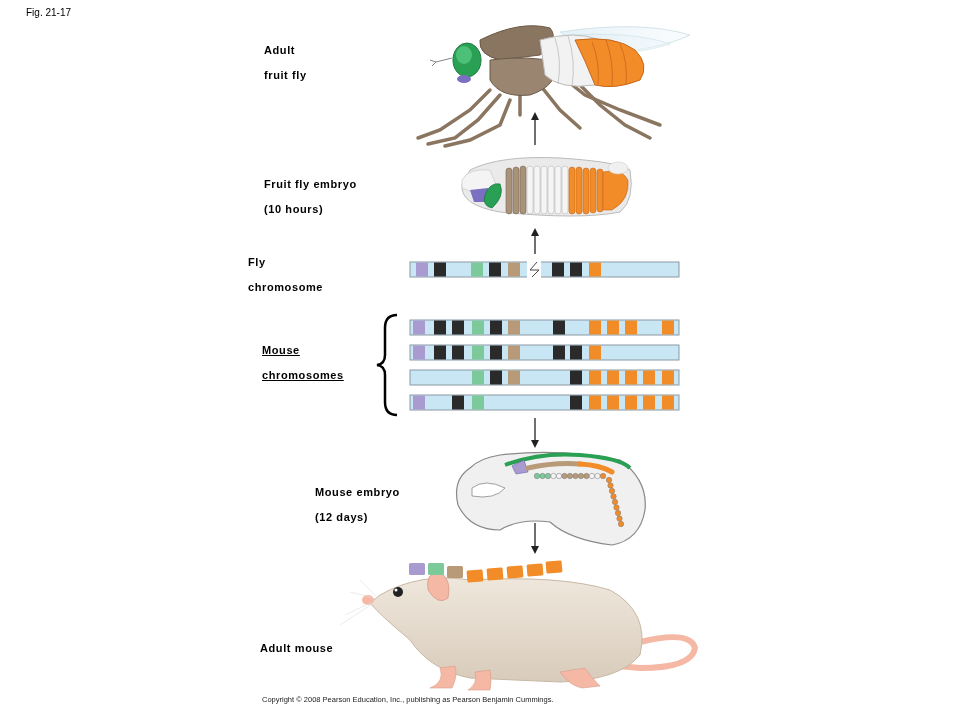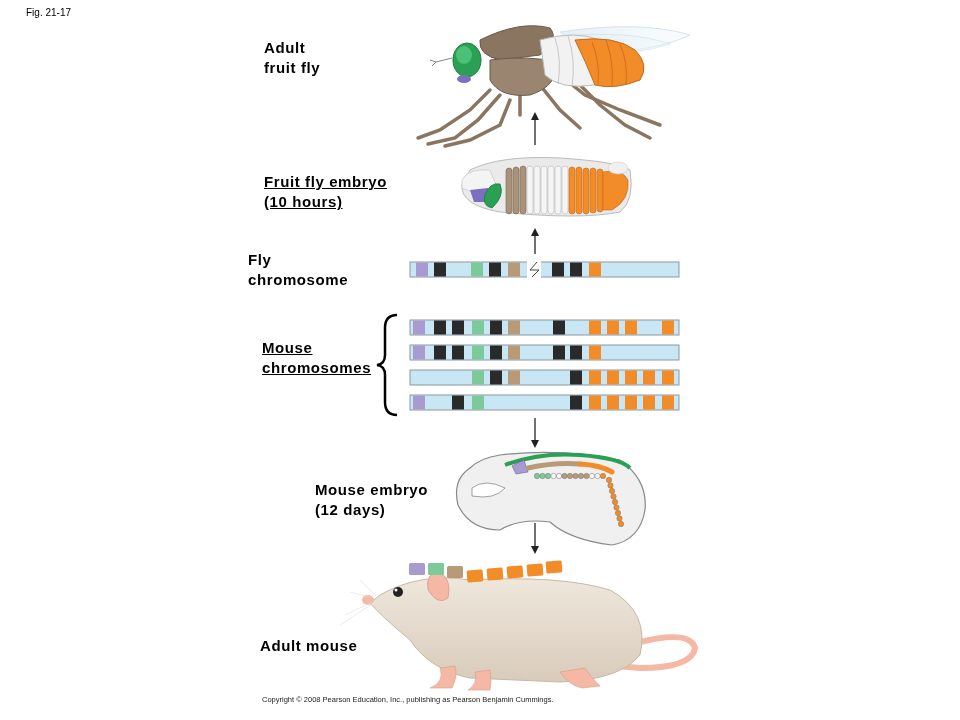--- a/index.html
+++ b/index.html
@@ -1,28 +1,28 @@
 <!DOCTYPE html>
 <html><head>
 <meta charset="utf-8">
 <style>
   html,body{margin:0;padding:0;background:#fff;}
   body{width:960px;height:720px;position:relative;overflow:hidden;font-family:"Liberation Sans",sans-serif;color:#000;}
   .fig-label{position:absolute;left:26px;top:7px;font-size:10px;}
-  .label{position:absolute;font-size:15px;font-weight:bold;line-height:20px;letter-spacing:0.6px;white-space:pre;}
+  .label{position:absolute;font-size:11px;font-weight:bold;line-height:25px;letter-spacing:0.6px;white-space:pre;}
   svg.art{position:absolute;left:0;top:0;}
 </style>
 </head>
 <body>
 
 <div class="fig-label">Fig. 21-17</div>
 
 <div class="label" style="left:264px;top:38px;">Adult
 fruit fly</div>
-<div class="label" style="left:264px;top:172px;text-decoration:underline;">Fruit fly embryo
+<div class="label" style="left:264px;top:172px;">Fruit fly embryo
 (10 hours)</div>
 <div class="label" style="left:248px;top:250px;">Fly
 chromosome</div>
 <div class="label" style="left:262px;top:338px;text-decoration:underline;">Mouse
 chromosomes</div>
 <div class="label" style="left:267px;top:480px;margin-left:48px;">Mouse embryo
 (12 days)</div>
 <div class="label" style="left:260px;top:636px;">Adult mouse</div>
 
 <svg class="art" width="960" height="720" viewBox="0 0 960 720">

